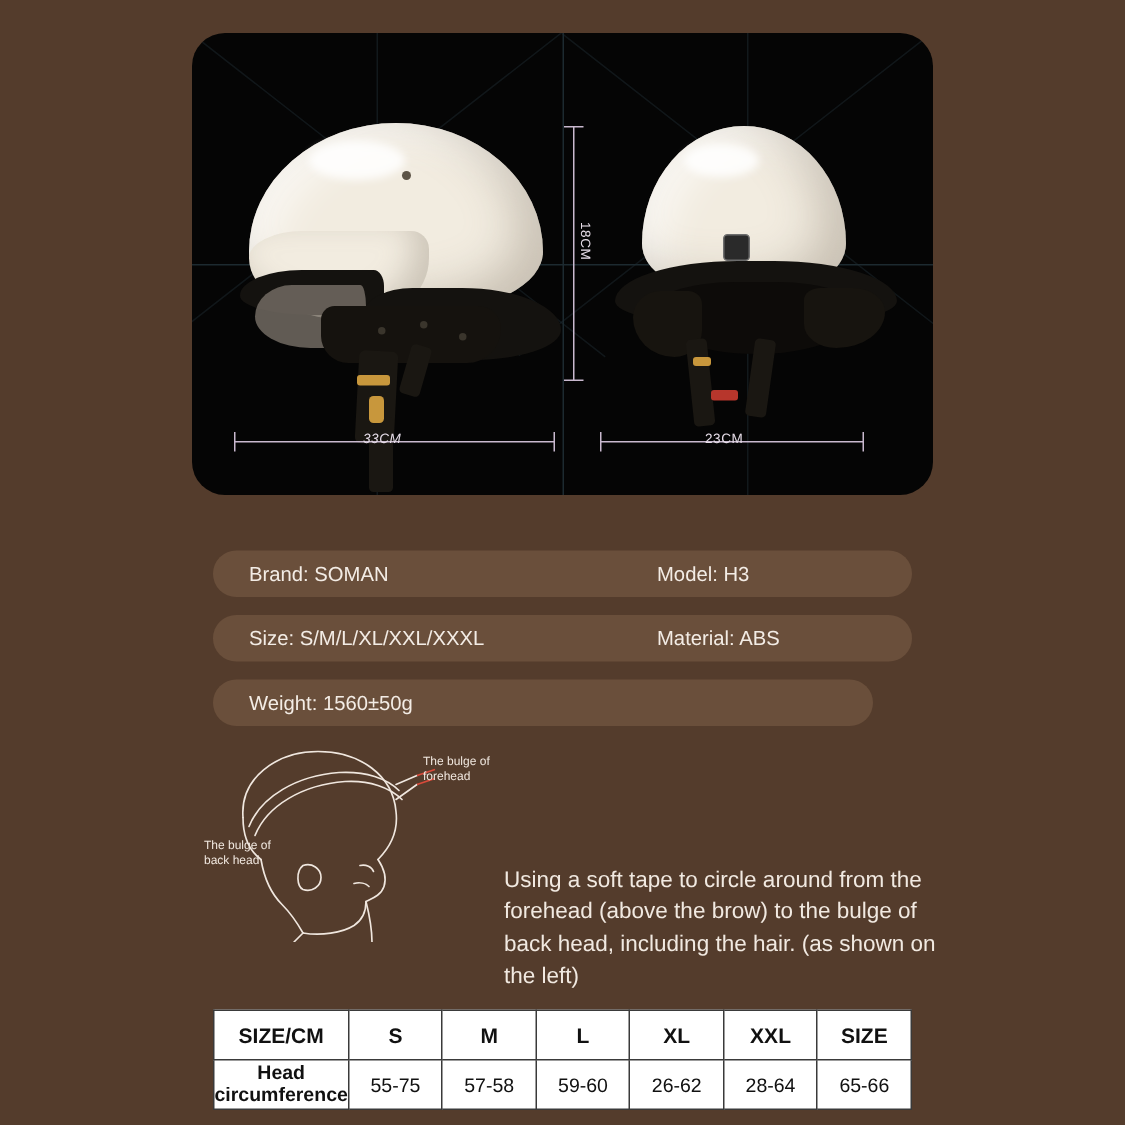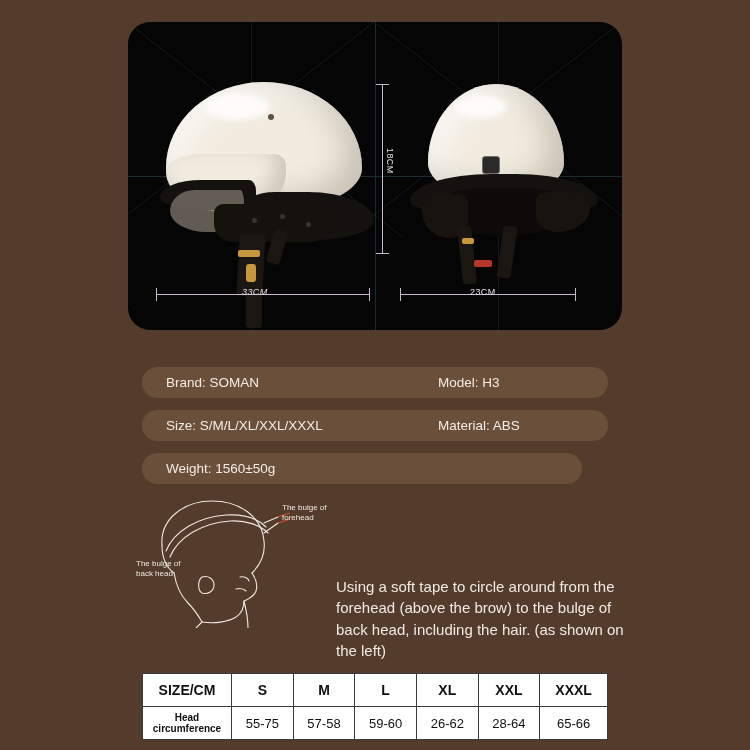--- a/index.html
+++ b/index.html
@@ -192,21 +192,21 @@
     font-weight: bold;
     font-size: 14px;
   }
   .size-table td.firstcol {
     width: 88px;
     font-weight: bold;
     font-size: 11px;
     line-height: 1.15;
   }
   .size-table tr.row2 td.firstcol {
-    font-size: 10px;
+    font-size: 13px;
     font-weight: bold;
     text-align: center;
   }
 </style>
 </head>
 <body>
 
 <div class="page">
 
   <div class="photo-panel">
@@ -334,21 +334,21 @@
 
   <table class="size-table">
     <tbody>
         <tr class="head">
       <td class="firstcol">SIZE/CM</td>
       <td>S</td>
       <td>M</td>
       <td>L</td>
       <td>XL</td>
       <td>XXL</td>
-      <td>XXXL</td>
+      <td>SIZE</td>
     </tr>
     <tr class="row2">
       <td class="firstcol">Head circumference</td>
       <td>55-75</td>
       <td>57-58</td>
       <td>59-60</td>
       <td>26-62</td>
       <td>28-64</td>
       <td>65-66</td>
     </tr>

